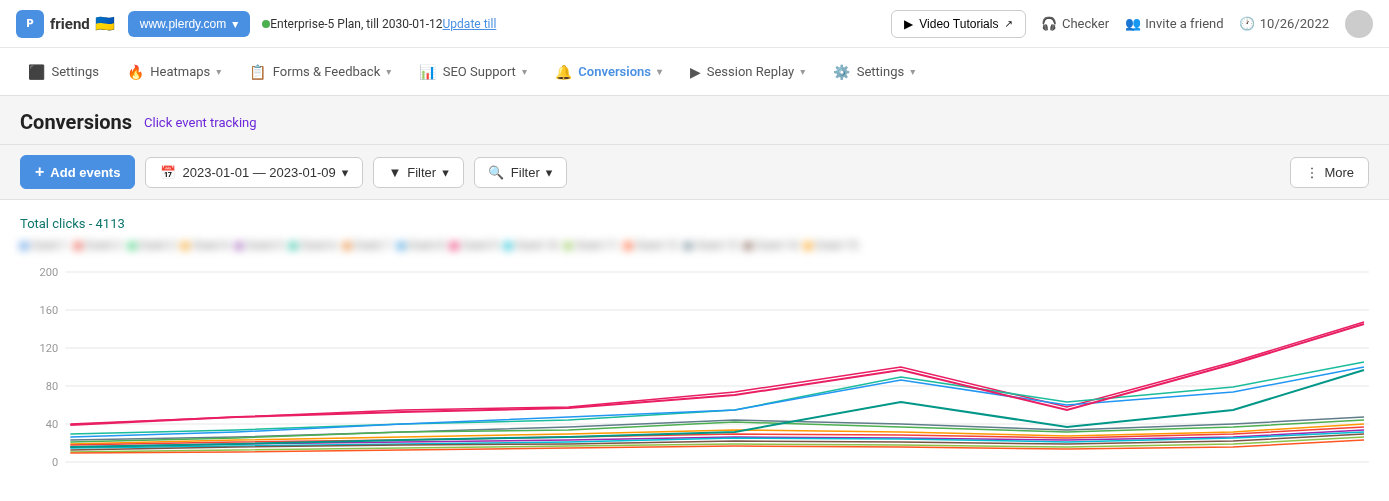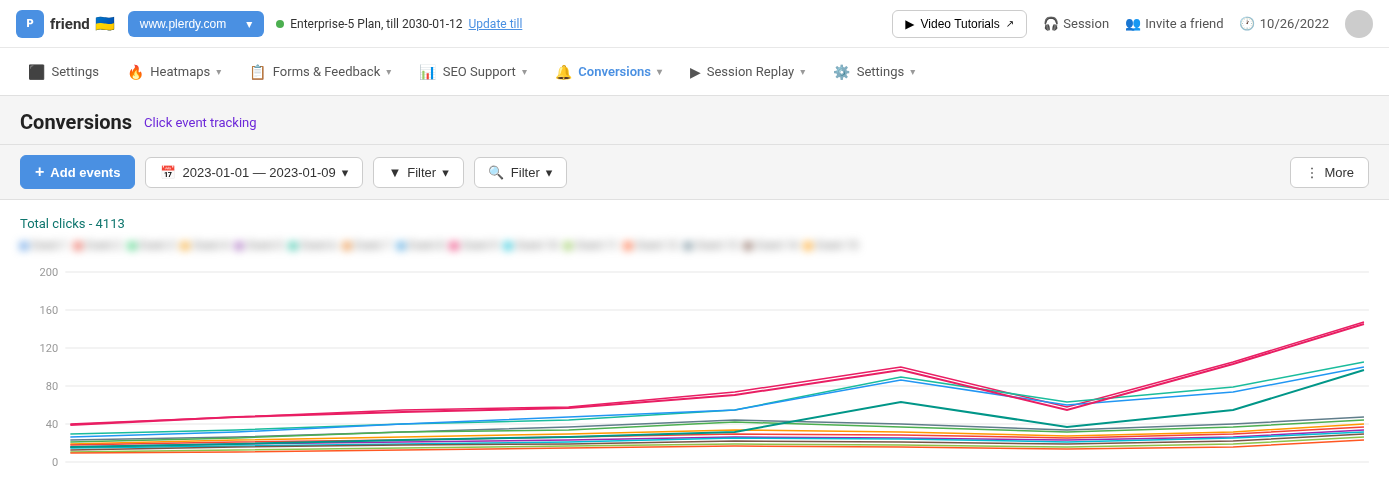--- a/index.html
+++ b/index.html
@@ -9,23 +9,23 @@
     .topbar {
       display: flex; align-items: center; justify-content: space-between;
       background: #fff; border-bottom: 1px solid #e8e8e8; padding: 0 16px; height: 48px;
     }
     .topbar-left { display: flex; align-items: center; gap: 12px; }
     .logo { display: flex; align-items: center; gap: 6px; font-weight: 700; font-size: 15px; color: #333; }
     .logo-icon { width: 28px; height: 28px; background: #4a90e2; border-radius: 6px; display: flex; align-items: center; justify-content: center; color: #fff; font-weight: 900; font-size: 11px; }
     .ua-flag { font-size: 16px; }
     .site-selector {
       background: #4a90e2; color: #fff; border: none; border-radius: 6px;
-      padding: 6px 12px; font-size: 12px; cursor: pointer; display: flex; align-items: center; gap: 20px;
-    }
-    .plan-info { display: flex; align-items: center; gap: 6px; font-size: 12px; color: #333; }
+      padding: 6px 12px; font-size: 12px; cursor: pointer; display: flex; align-items: center; gap: 6px;
+    }
+    .plan-info { display: flex; align-items: center; gap: 0; font-size: 12px; color: #333; }
     .plan-dot { width: 8px; height: 8px; background: #4caf50; border-radius: 50%; }
     .plan-link { color: #4a90e2; text-decoration: underline; cursor: pointer; }
 
     .topbar-right { display: flex; align-items: center; gap: 16px; font-size: 13px; }
     .topbar-btn {
       display: flex; align-items: center; gap: 6px; padding: 6px 12px;
       border: 1px solid #ccc; border-radius: 6px; background: #fff; cursor: pointer; font-size: 12px;
     }
     .topbar-link { display: flex; align-items: center; gap: 4px; color: #555; cursor: pointer; font-size: 13px; text-decoration: none; }
     .avatar { width: 28px; height: 28px; background: #ccc; border-radius: 50%; cursor: pointer; }
@@ -112,21 +112,21 @@
     </div>
   </div>
   <div class="topbar-right">
     <button class="topbar-btn">
       <span>▶</span>
       <span>Video Tutorials</span>
       <span style="font-size:10px;">↗</span>
     </button>
     <a class="topbar-link">
       <span>🎧</span>
-      <span>Session</span>
+      <span>Checker</span>
     </a>
     <a class="topbar-link">
       <span>👥</span>
       <span>Invite a friend</span>
     </a>
     <a class="topbar-link">
       <span>🕐</span>
       <span>10/26/2022</span>
     </a>
     <div class="avatar"></div>

